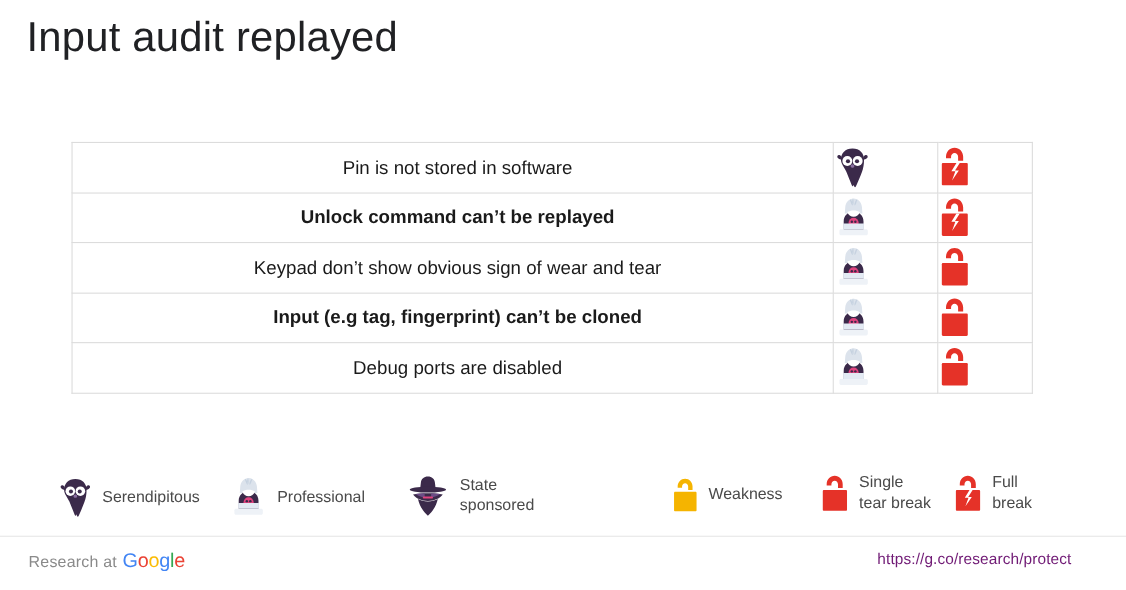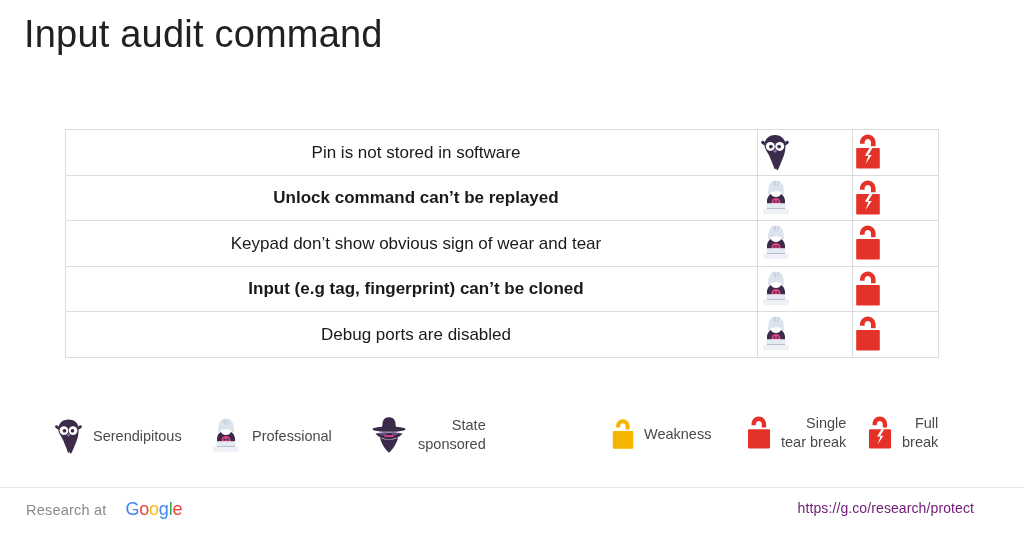--- a/index.html
+++ b/index.html
@@ -62,24 +62,23 @@
 
   .cell-center {
     text-align: center;
     line-height: 0;
   }
 
   
   .legend {
     position: absolute;
     left: 0;
-    top: 404px;
+    top: 420px;
     width: 904px;
     height: 72px;
-    text-align: right;
   }
   .legend-item {
     position: absolute;
     display: flex;
     align-items: center;
     gap: 8px;
   }
   .legend-label {
     font-size: 14.5px;
     color: #4a4a4a;
@@ -104,21 +103,21 @@
   }
   .footer-brand {
     position: absolute;
     left: 26px;
     top: 499px;
     font-size: 14.5px;
     color: #8a8a8a;
     letter-spacing: 0.2px;
     display: flex;
     align-items: baseline;
-    gap: 19px;
+    gap: 5px;
   }
   .google-word { font-size: 18px; letter-spacing: -0.2px; }
   .g-b { color: #4285F4; }
   .g-r { color: #EA4335; }
   .g-y { color: #FBBC05; }
   .g-g { color: #34A853; }
 
   .footer-url {
     position: absolute;
     right: 50px;
@@ -126,21 +125,21 @@
     font-size: 14px;
     color: #701a75;
     letter-spacing: 0.1px;
   }
 
   svg { display: block; }
 </style>
 </head>
 <body>
 
-<div class="slide-title">Input audit command</div>
+<div class="slide-title">Input audit replayed</div>
 
 <table class="criteria-table">
   <colgroup>
     <col class="col-text">
       <col class="col-actor">
       <col class="col-lock">
   </colgroup>
   <tbody>
 
     <tr>

